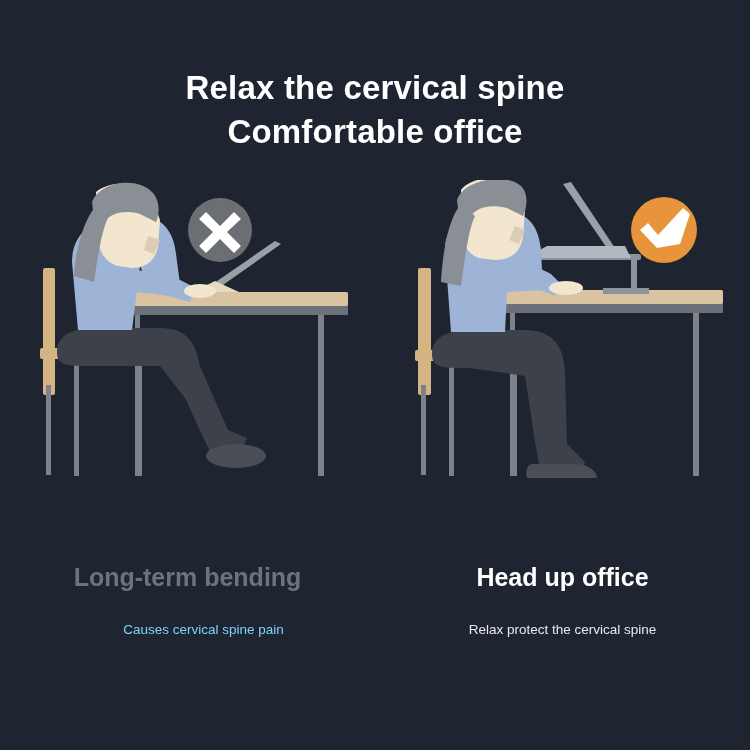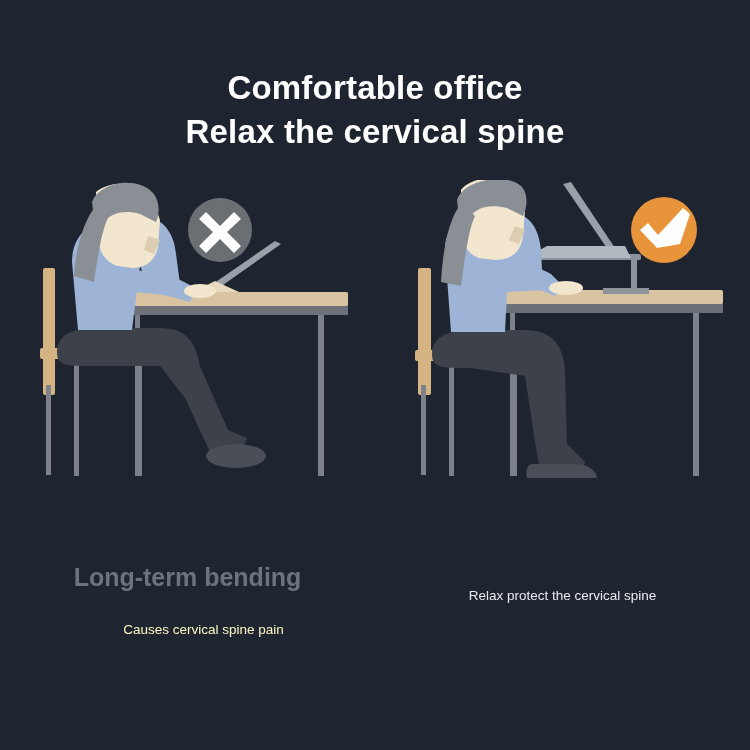--- a/index.html
+++ b/index.html
@@ -73,32 +73,32 @@
     display: block;
   }
   .caption-sub {
     font-size: 13.5px;
     line-height: 20px;
     margin: 0;
     display: block;
     padding-top: 26px;
   }
   .dim  .caption-title { color: #6d737d; }
-  .dim  .caption-sub   { color: #fef9c3; padding-left: 32px; }
+  .dim  .caption-sub   { color: #7dd3fc; padding-left: 32px; }
   .bright .caption-title { color: #ffffff; }
   .bright .caption-sub   { color: #e8eaee; }
 </style>
 </head>
 <body>
 
 <div id="page">
 
   <div class="headline">
+    <span class="headline-line">Relax the cervical spine</span>
     <span class="headline-line">Comfortable office</span>
-    <span class="headline-line">Relax the cervical spine</span>
   </div>
 
   <div class="stage">
 
     <div class="panel panel-bad">
       <svg width="375" height="340" viewBox="0 0 375 340">
 
         <rect x="43" y="88" width="12" height="127" rx="2" fill="#d4b483"></rect>
         <rect x="46" y="205" width="5" height="90" fill="#7d828a"></rect>
 
@@ -208,17 +208,18 @@
     </div>
 
   </div>
 
   <div class="captions">
     <div class="caption-col left dim">
       <span class="caption-title">Long-term bending</span>
       <span class="caption-sub">Causes cervical spine pain</span>
     </div>
     <div class="caption-col right bright">
+      <span class="caption-title">Head up office</span>
       <span class="caption-sub">Relax protect the cervical spine</span>
     </div>
   </div>
 
 </div>
 
 </body></html>

